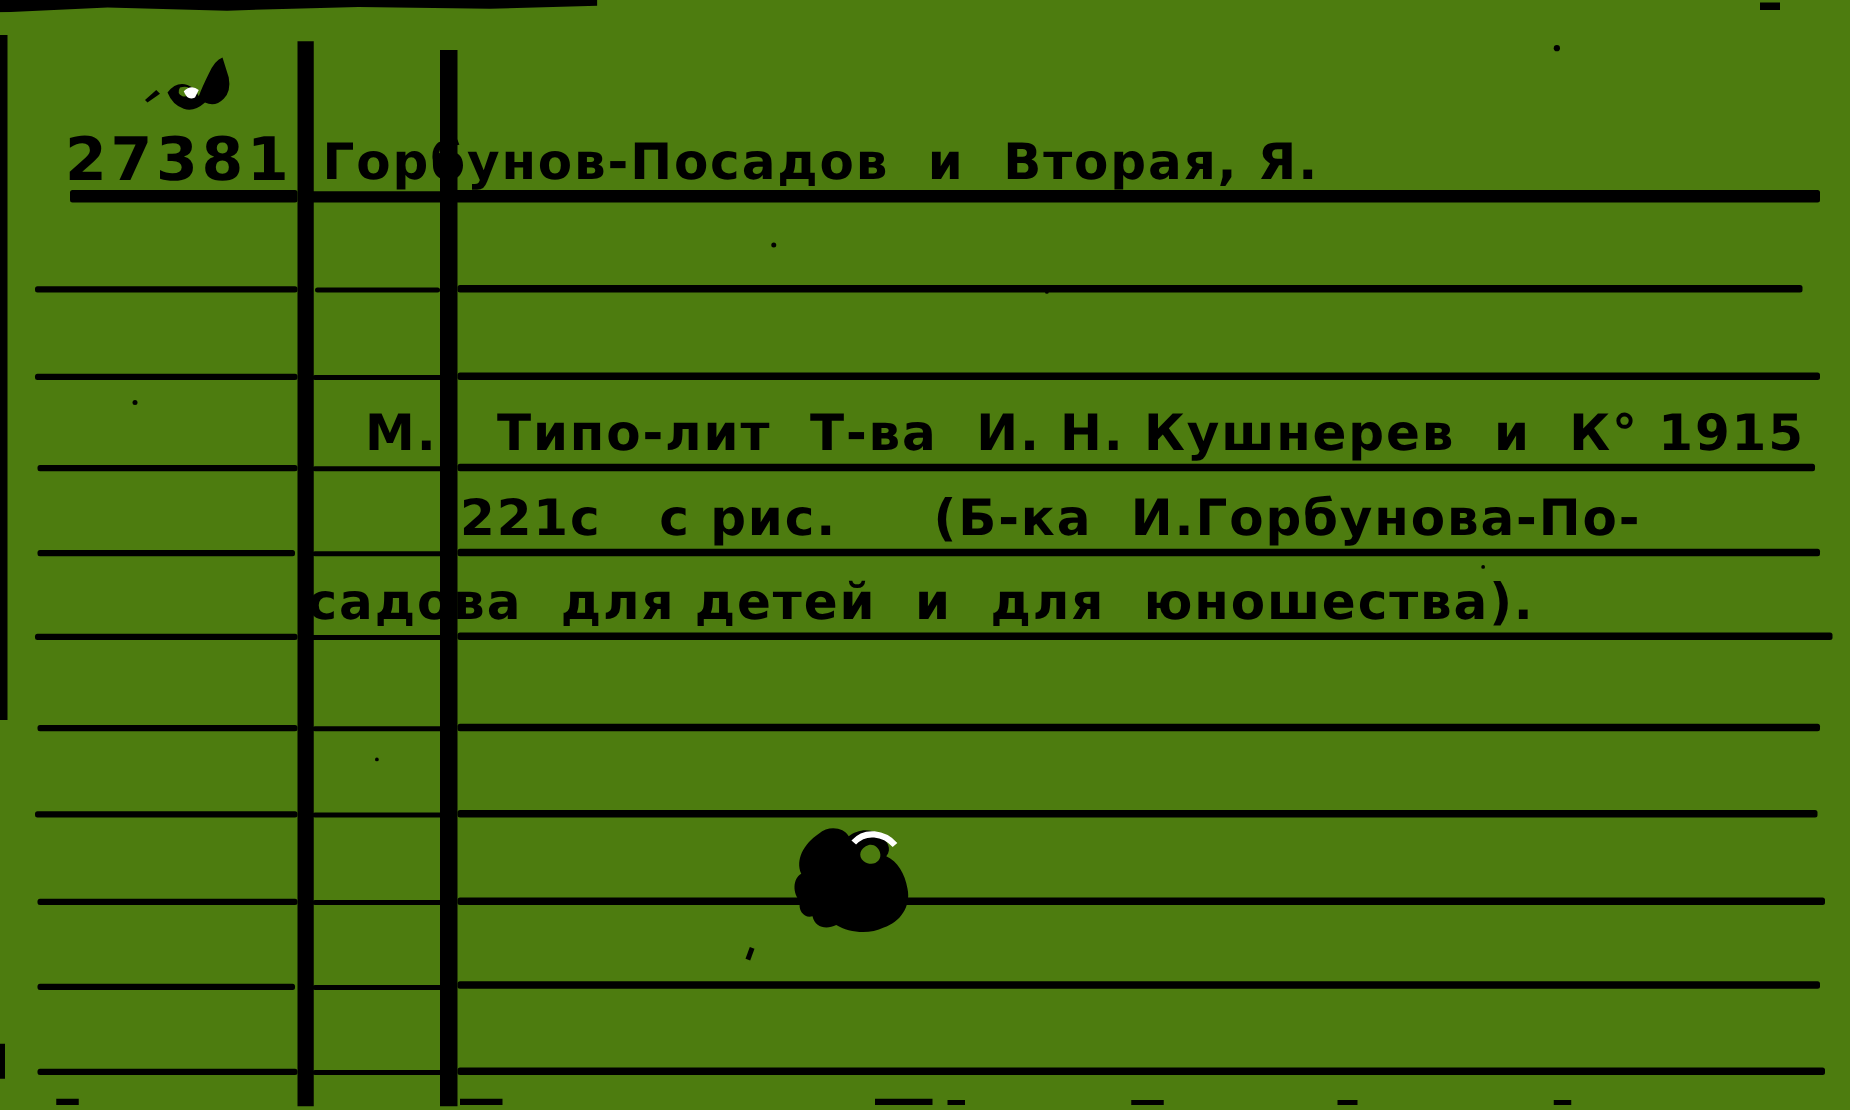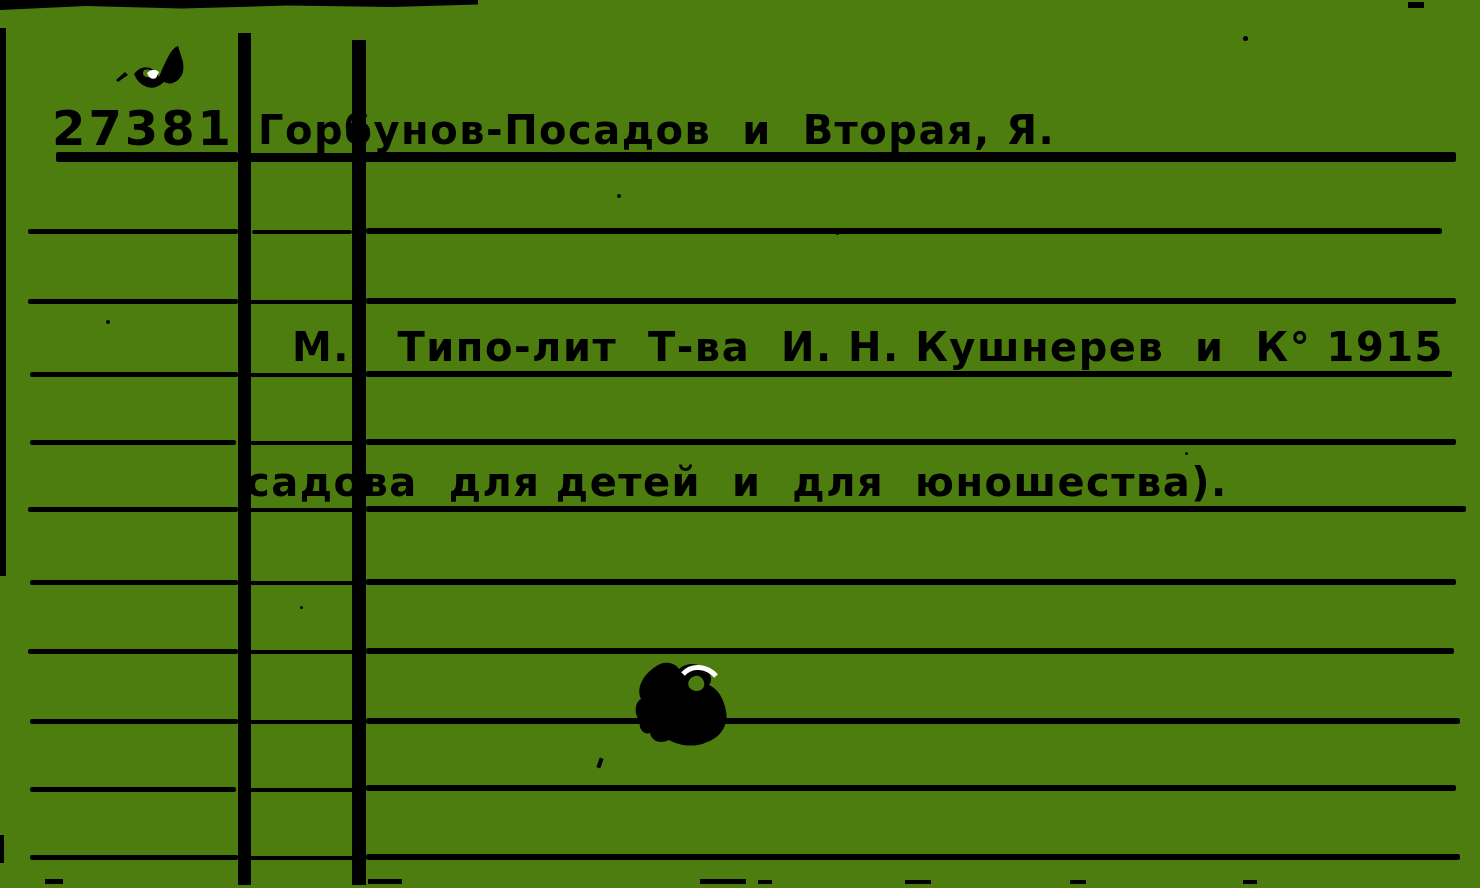--- a/index.html
+++ b/index.html
@@ -84,20 +84,21 @@
   <div class="rule" style="left:366px;top:854px;width:1094px;height:6px;"></div>
 
   <div class="hand" style="left:52px;top:104px;font-size:48px;letter-spacing:3px;">27381</div>
 
   <div class="hand" style="left:258px;top:110px;font-size:40px;">Горбунов-Посадов  и  Вторая, Я.</div>
 
 
 
   <div class="hand" style="left:252px;top:327px;font-size:40px;margin-left:40px;">М.,  Типо-лит  Т-ва  И. Н. Кушнерев  и  К° 1915</div>
 
+  <div class="hand" style="left:368px;top:395px;font-size:40px;">221с   с рис.     (Б-ка  И.Горбунова-По-</div>
 
   <div class="hand" style="left:246px;top:462px;font-size:40px;text-align:right;">садова  для детей  и  для  юношества).</div>
 
   <svg class="svgmark" style="left:100px;top:30px;" width="110" height="75" viewBox="0 0 110 75">
     <path fill="#000" d="M18,52 l10,-7 -3,-3 -9,8 z"></path>
     <path fill="#000" d="M34,44 q7,-9 16,-6 q6,2 9,9 q3,-8 8,-18 q5,-11 11,-13 l5,16 q2,11 -4,17 q-7,7 -15,3 q-9,8 -17,5 q-9,-3 -13,-13 z
              M44,40 q-3,5 2,7 q5,1 6,-4 q0,-5 -8,-3 z" fill-rule="evenodd"></path>
     <path fill="#fff" d="M47,43 q6,-6 12,-1 l-3,6 q-6,3 -9,-5 z"></path>
   </svg>
 

